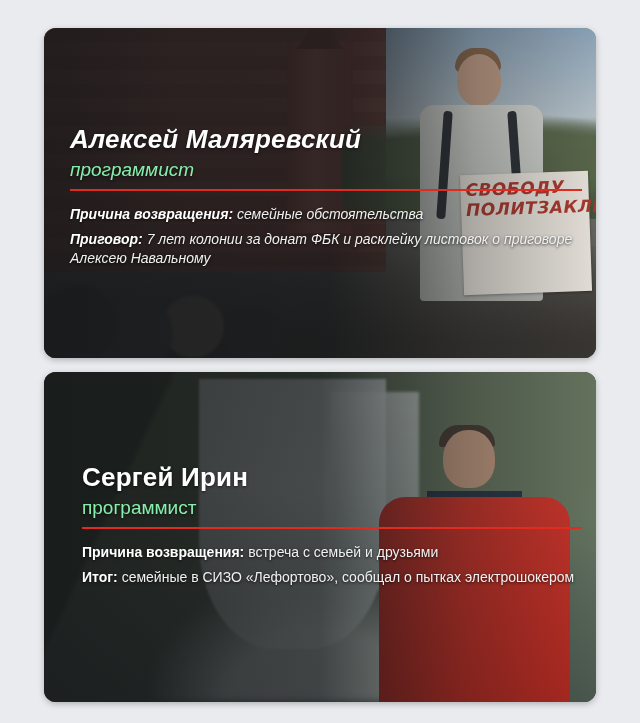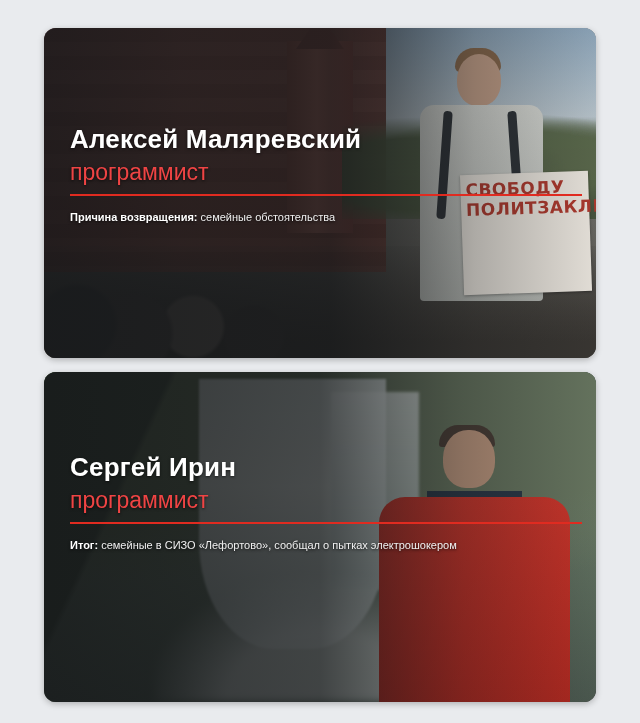--- a/index.html
+++ b/index.html
@@ -23,21 +23,21 @@
   }
 
   .card {
     position: relative;
     width: 552px;
     border-radius: 12px;
     overflow: hidden;
     background: #2b2b2b;
     box-shadow: 0 2px 6px rgba(0,0,0,0.25);
   }
-  .card-1 { height: 330px; margin-bottom: 14px; }
+  .card-1 { height: 330px; margin-bottom: 14px; font-style: italic; }
   .card-2 { height: 330px; }
 
   
   .photo {
     position: absolute;
     inset: 0;
     overflow: hidden;
   }
   
   .photo-kremlin {
@@ -205,45 +205,45 @@
     background: linear-gradient(to right, rgba(18,20,22,0.84) 0%, rgba(18,20,22,0.74) 50%, rgba(18,20,22,0.34) 76%, rgba(18,20,22,0.08) 100%);
   }
 
   .content {
     position: absolute;
     left: 26px;
     right: 14px;
     color: #ffffff;
   }
   .content-1 { top: 96px; }
-  .content-2 { top: 80px; }
+  .content-2 { top: 90px; margin-left: 12px; }
 
   .name {
     font-size: 26px;
     font-weight: bold;
     letter-spacing: .2px;
     margin: 0 0 4px 0;
     text-shadow: 0 1px 3px rgba(0,0,0,.6);
   }
   .role {
-    font-size: 23px;
-    color: #ef4444;
+    font-size: 19px;
+    color: #86efac;
     margin: 0 0 8px 0;
     text-shadow: 0 1px 3px rgba(0,0,0,.6);
   }
   .rule {
     height: 2px;
     background: #e02b20;
     width: 100%;
     margin: 0 0 14px 0;
     border: 0;
   }
   .facts p {
     margin: 0 0 7px 0;
-    font-size: 11px;
+    font-size: 14px;
     line-height: 1.32;
     text-shadow: 0 1px 3px rgba(0,0,0,.75);
     color: #f0f0f0;
   }
   .facts b {
     font-weight: bold;
     color: #ffffff;
   }
 </style>
 </head>
@@ -273,20 +273,24 @@
 
     <div class="content content-1">
       <h2 class="name">Алексей Маляревский</h2>
       <p class="role">программист</p>
       <hr class="rule">
       <div class="facts">
         <p>
           <b>Причина возвращения:</b>
           <span>семейные обстоятельства</span>
         </p>
+        <p>
+          <b>Приговор:</b>
+          <span>7 лет колонии за донат ФБК и расклейку листовок о приговоре Алексею Навальному</span>
+        </p>
       </div>
     </div>
   </div>
 
   <div class="card card-2">
     <div class="photo photo-waterfall">
       <div class="cliff"></div>
       <div class="falls"></div>
       <div class="falls2"></div>
       <div class="mist"></div>
@@ -298,20 +302,24 @@
       </div>
     </div>
     <div class="scrim scrim-2"></div>
 
     <div class="content content-2">
       <h2 class="name">Сергей Ирин</h2>
       <p class="role">программист</p>
       <hr class="rule">
       <div class="facts">
         <p>
+          <b>Причина возвращения:</b>
+          <span>встреча с семьей и друзьями</span>
+        </p>
+        <p>
           <b>Итог:</b>
           <span>семейные в СИЗО «Лефортово», сообщал о пытках электрошокером</span>
         </p>
       </div>
     </div>
   </div>
 
 </div>
 
 </body></html>

